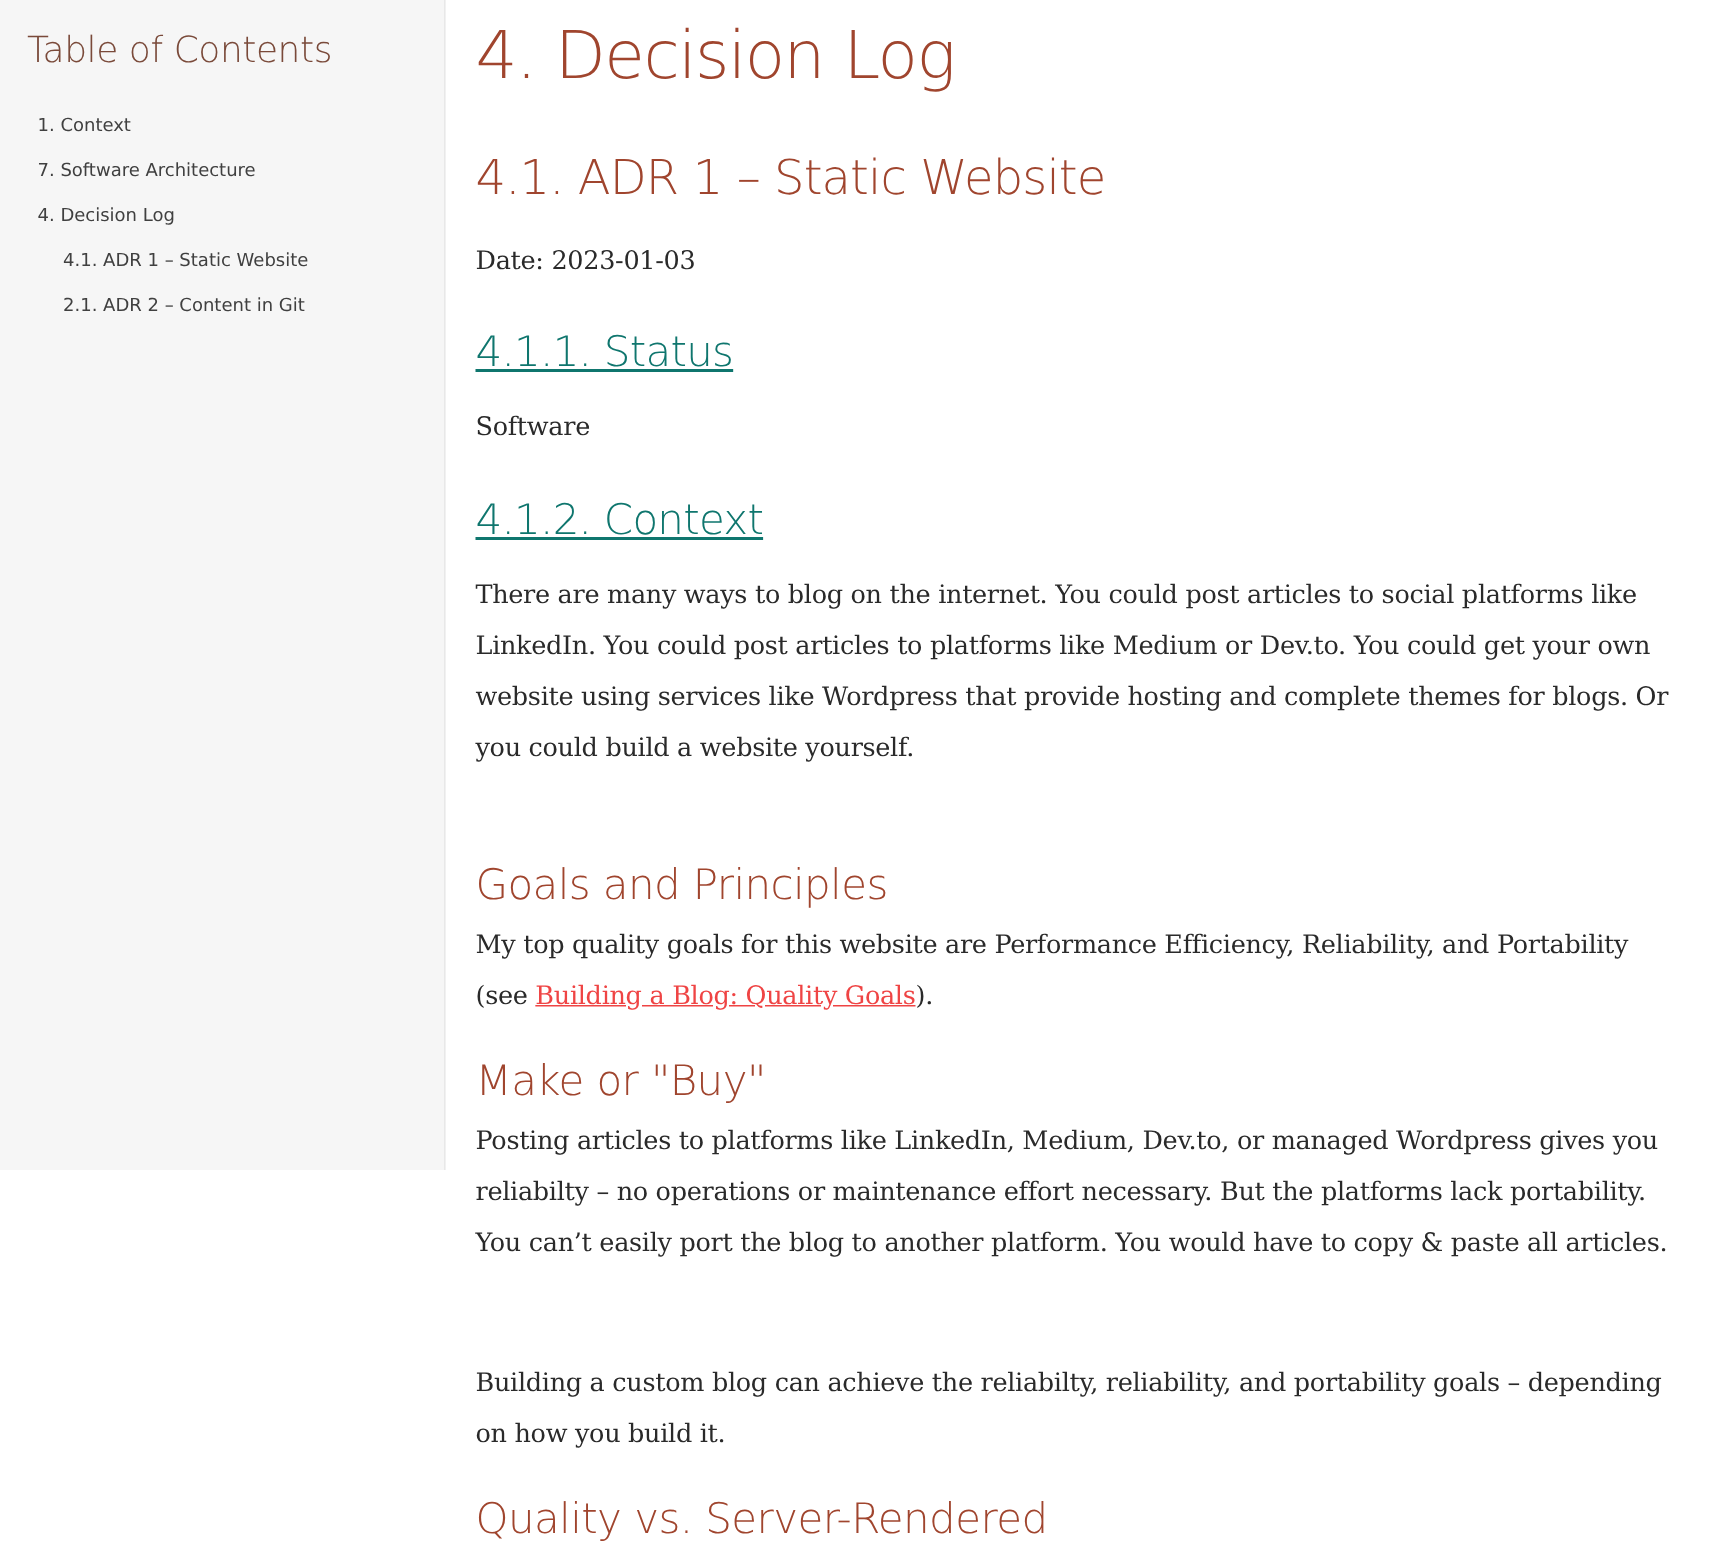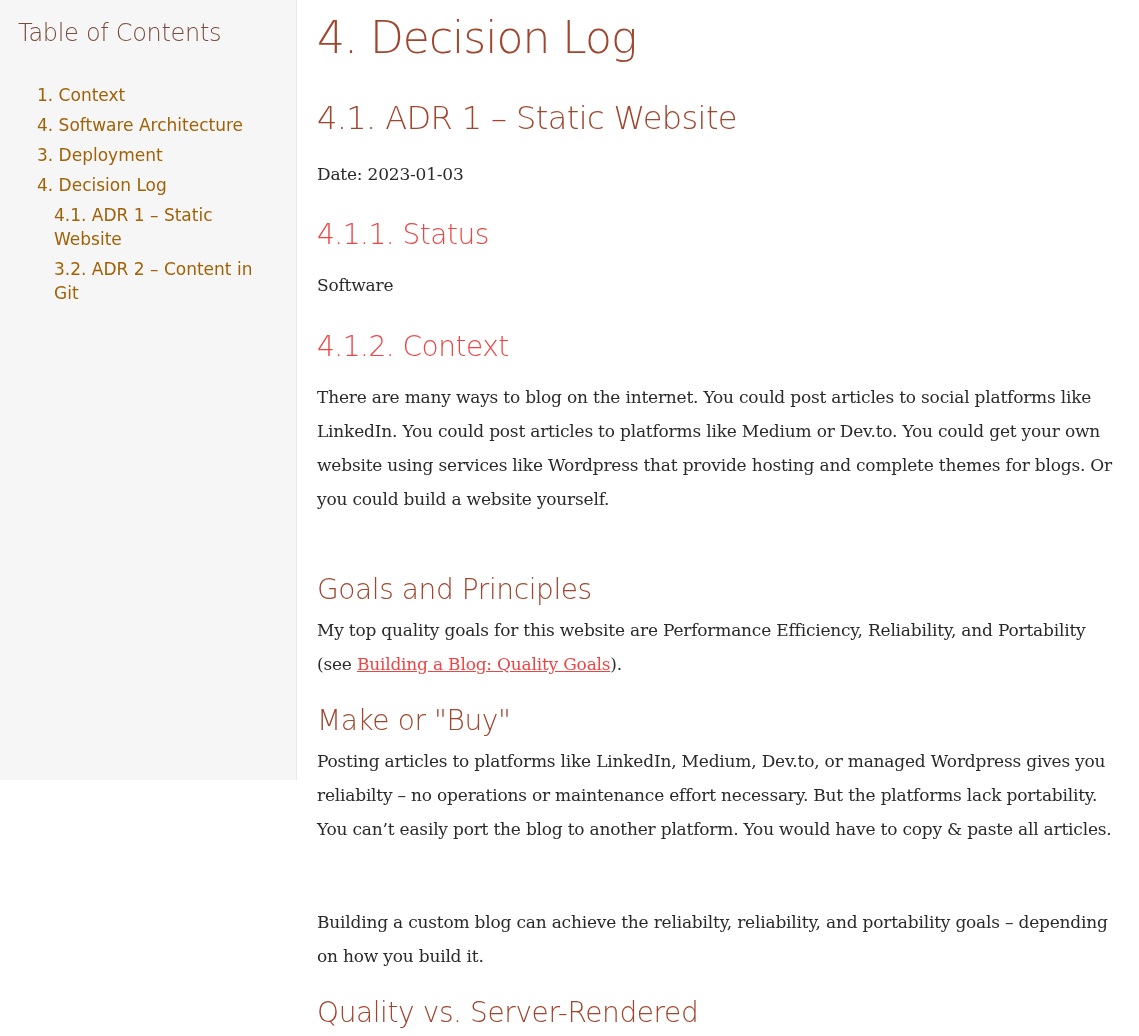--- a/index.html
+++ b/index.html
@@ -1,41 +1,40 @@
 <!DOCTYPE html>
 <html><head>
 <meta charset="utf-8">
 <style>
   html, body { margin:0; padding:0; }
   body { width:1139px; height:1036px; overflow:hidden; background:#fff; position:relative; }
   .sidebar { position:absolute; left:0; top:0; width:296px; height:780px; background:#f6f6f6; border-right:1px solid #e8e8e8; }
   .toc-title { position:absolute; left:18px; top:19px; font-family:"DejaVu Sans", sans-serif; font-weight:200; font-size:24px; color:#7a4a3a; letter-spacing:-0.3px; }
-  .toc-list { position:absolute; left:21px; top:67px; margin:16px; padding:0; list-style:none; font-family:"DejaVu Sans", sans-serif; font-size:17px; color:#a16207; }
+  .toc-list { position:absolute; left:21px; top:67px; margin:4px; padding:0; list-style:none; font-family:"DejaVu Sans", sans-serif; font-size:12px; color:#404040; }
   .toc-list li { line-height:24px; margin-bottom:6px; cursor:pointer; }
   .toc-list li.sub { padding-left:17px; width:220px; }
   .main { position:absolute; left:317px; top:0; width:800px; }
   h1 { position:absolute; left:0; top:12px; margin:0; font-family:"DejaVu Sans", sans-serif; font-weight:200; font-size:44px; color:#a0452e; letter-spacing:-1px; white-space:nowrap; }
   h2 { position:absolute; left:0; margin:0; font-family:"DejaVu Sans", sans-serif; font-weight:200; font-size:32px; color:#a0452e; letter-spacing:-0.6px; white-space:nowrap; }
-  h3 { position:absolute; left:0; margin:0; font-family:"DejaVu Sans", sans-serif; font-weight:200; font-size:28px; color:#ef4444; letter-spacing:-0.5px; white-space:nowrap; }
+  h3 { position:absolute; left:0; margin:0; font-family:"DejaVu Sans", sans-serif; font-weight:200; font-size:28px; color:#0f766e; letter-spacing:-0.5px; white-space:nowrap;text-decoration:underline; }
   h4 { position:absolute; left:0; margin:0; font-family:"DejaVu Sans", sans-serif; font-weight:200; font-size:28px; color:#a0452e; letter-spacing:-0.4px; white-space:nowrap; }
   p { position:absolute; left:0; margin:0; width:800px; font-family:"DejaVu Serif", serif; font-size:17px; line-height:34px; color:#2a2a2a; letter-spacing:-0.2px; }
   a { color:#ef4444; text-decoration:underline; }
 </style>
 </head>
 <body>
 
 <div class="sidebar">
   <div class="toc-title">Table of Contents</div>
   <ul class="toc-list">
     <li>1. Context</li>
-    <li>4. Software Architecture</li>
-    <li>3. Deployment</li>
+    <li>7. Software Architecture</li>
     <li>4. Decision Log</li>
     <li class="sub">4.1. ADR 1 – Static Website</li>
-    <li class="sub">3.2. ADR 2 – Content in Git</li>
+    <li class="sub">2.1. ADR 2 – Content in Git</li>
   </ul>
 </div>
 
 <div class="main">
   <h1>4. Decision Log</h1>
   <h2 style="top:99px">4.1. ADR 1 – Static Website</h2>
   <p style="top:157px">Date: 2023-01-03</p>
   <h3 style="top:218px">4.1.1. Status</h3>
   <p style="top:268px">Software</p>
   <h3 style="top:330px">4.1.2. Context</h3>

